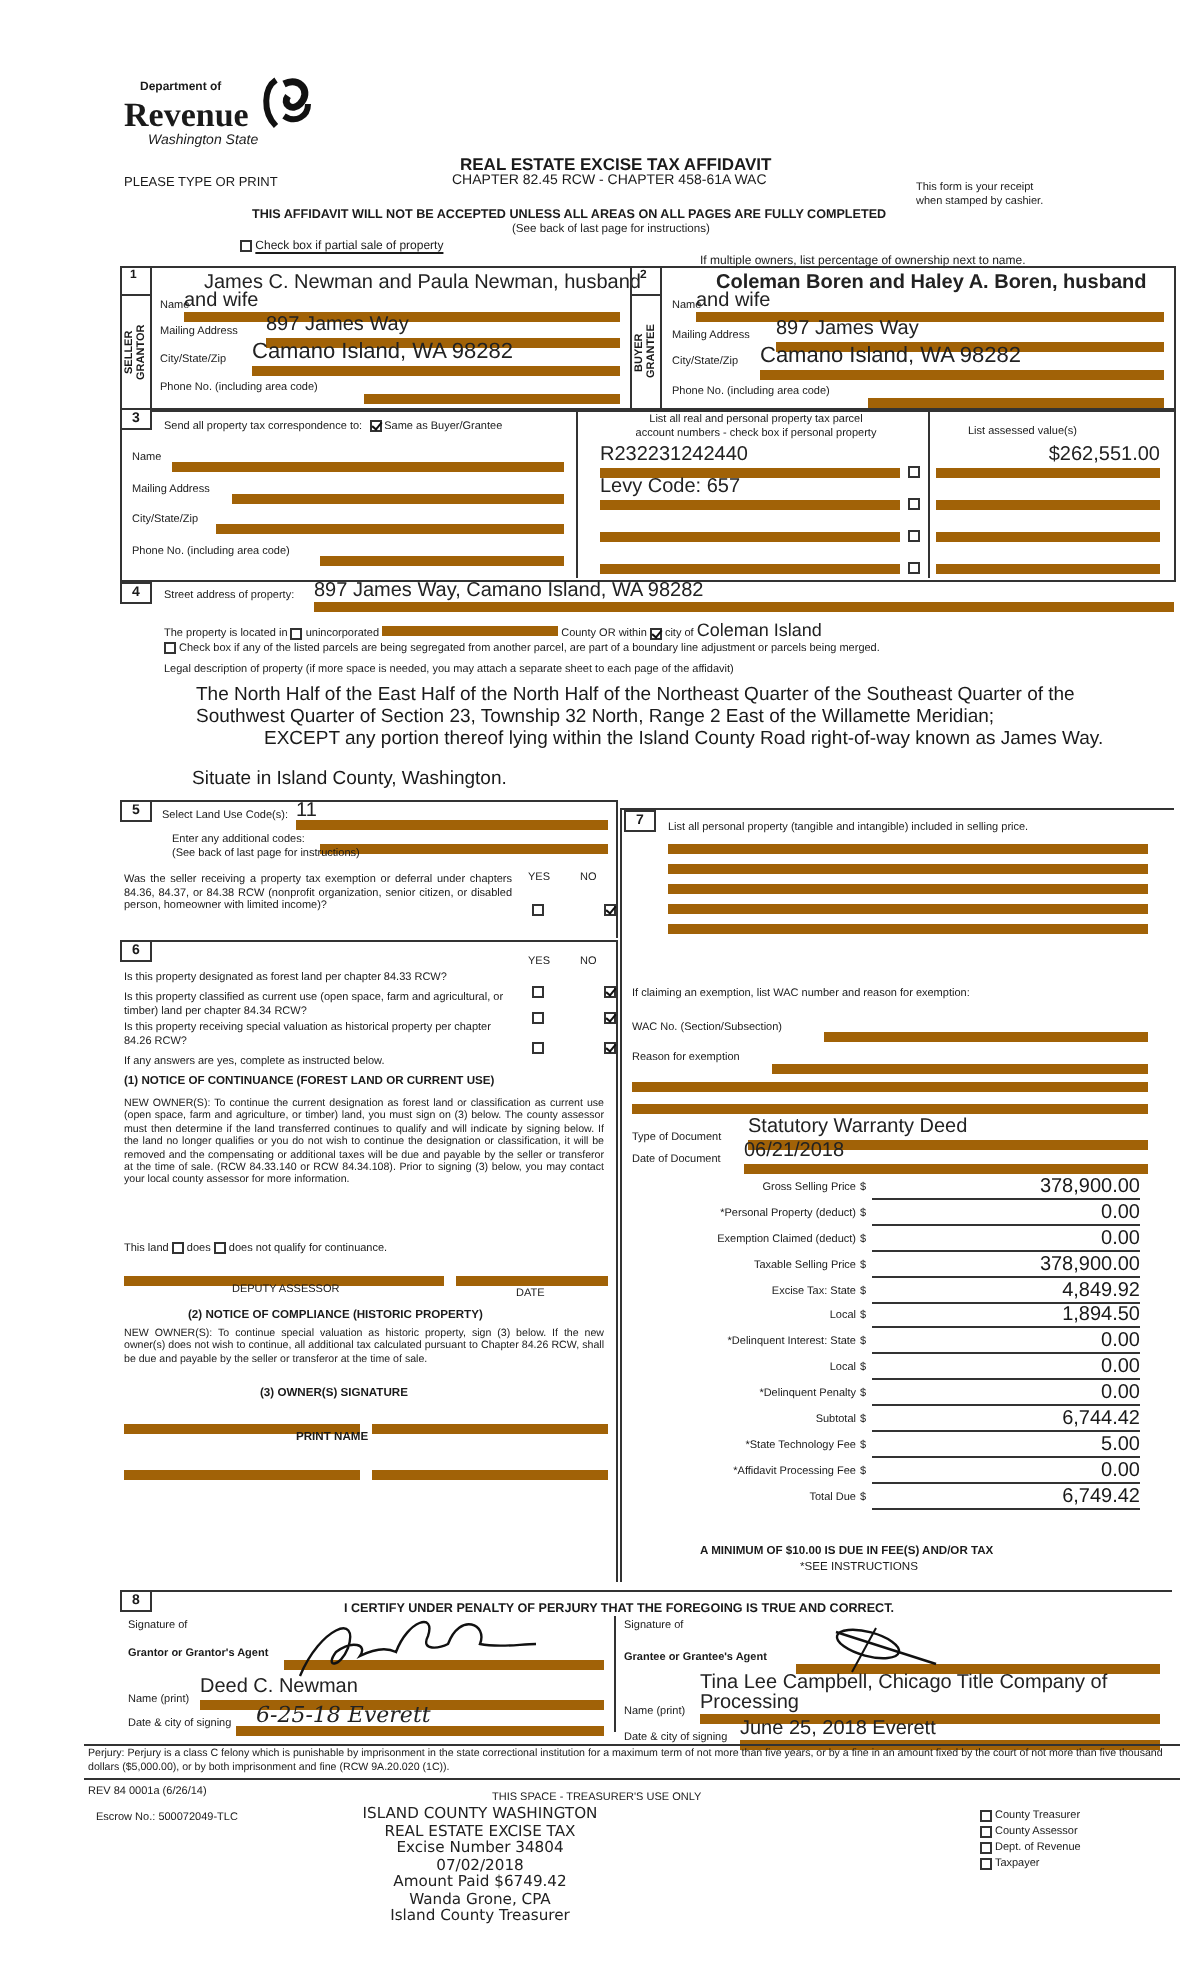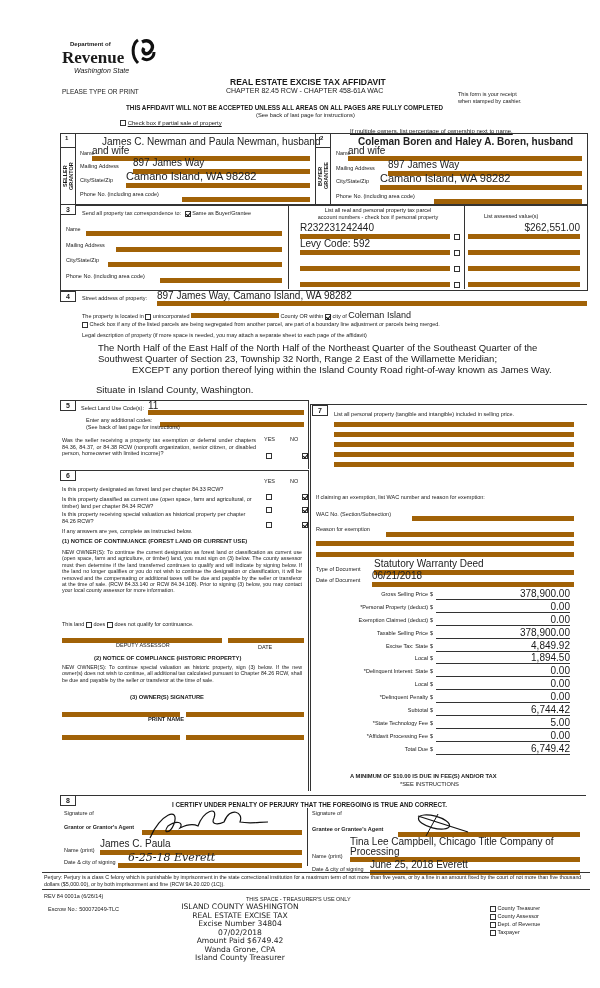--- a/index.html
+++ b/index.html
@@ -107,21 +107,21 @@
   <div>account numbers - check box if personal property</div>
 </div>
 <div class="abs tiny" style="left:484px;top:213px;">List assessed value(s)</div>
 
 <div class="abs" style="left:300px;top:222px;width:280px;height:14px;">
   <div class="abs hand line" style="left:0;top:0;width:150px;height:12px;"><span>R232231242440</span></div>
   <span class="cb abs" style="left:154px;top:5px;"></span>
   <div class="abs hand line" style="left:168px;top:0;width:112px;height:12px;text-align:right;"><span>$262,551.00</span></div>
 </div>
 <div class="abs" style="left:300px;top:238px;width:280px;height:14px;">
-  <div class="abs hand line" style="left:0;top:0;width:150px;height:12px;"><span>Levy Code:  592</span></div>
+  <div class="abs hand line" style="left:0;top:0;width:150px;height:12px;"><span>Levy Code:  657</span></div>
   <span class="cb abs" style="left:154px;top:5px;"></span>
   <div class="abs hand line" style="left:168px;top:0;width:112px;height:12px;text-align:right;"><span></span></div>
 </div>
 <div class="abs" style="left:300px;top:254px;width:280px;height:14px;">
   <div class="abs hand line" style="left:0;top:0;width:150px;height:12px;"><span></span></div>
   <span class="cb abs" style="left:154px;top:5px;"></span>
   <div class="abs hand line" style="left:168px;top:0;width:112px;height:12px;text-align:right;"><span></span></div>
 </div>
 <div class="abs" style="left:300px;top:270px;width:280px;height:14px;">
   <div class="abs hand line" style="left:0;top:0;width:150px;height:12px;"><span></span></div>
@@ -313,21 +313,21 @@
 <div class="abs" style="left:172px;top:801px;font-size:6.3px;font-weight:bold;">I CERTIFY UNDER PENALTY OF PERJURY THAT THE FOREGOING IS TRUE AND CORRECT.</div>
 <div class="abs" style="left:307px;top:808px;width:1px;height:58px;background:#333;"></div>
 
 <div class="abs tiny" style="left:64px;top:810px;">Signature of</div>
 <div class="abs tiny" style="left:64px;top:824px;font-weight:bold;">Grantor or Grantor's Agent</div>
 <div class="abs line" style="left:142px;top:826px;width:160px;height:4px;"></div>
 <svg class="abs" style="left:140px;top:804px;" width="130" height="40" viewBox="0 0 130 40">
   <path d="M10 34 C20 10,40 2,34 20 C30 30,22 30,28 22 C36 16,44 18,40 24 C48 20,54 20,58 22 C64 6,78 2,74 14 C70 22,80 20,84 18 C90 2,104 8,100 18 C110 20,120 18,128 18" stroke="#111" stroke-width="1.2" fill="none"></path>
 </svg>
 <div class="abs tiny" style="left:64px;top:847px;">Name (print)</div>
-<div class="abs hand line" style="left:100px;top:838px;width:202px;height:12px;"><span>James C. Paula</span></div>
+<div class="abs hand line" style="left:100px;top:838px;width:202px;height:12px;"><span>Deed C. Newman</span></div>
 <div class="abs tiny" style="left:64px;top:859px;">Date &amp; city of signing</div>
 <div class="abs line" style="left:118px;top:851px;width:184px;height:12px;font-family:'DejaVu Serif',serif;font-style:italic;font-size:11px;color:#222;"><span style="padding-left:10px;">6-25-18 Everett</span></div>
 
 <div class="abs tiny" style="left:312px;top:810px;">Signature of</div>
 <div class="abs tiny" style="left:312px;top:826px;font-weight:bold;">Grantee or Grantee's Agent</div>
 <div class="abs line" style="left:398px;top:828px;width:182px;height:4px;"></div>
 <svg class="abs" style="left:412px;top:810px;" width="60" height="28" viewBox="0 0 60 28">
   <ellipse cx="22" cy="12" rx="16" ry="6" stroke="#111" stroke-width="1.2" fill="none" transform="rotate(15 22 12)"></ellipse>
   <path d="M6 6 L56 22" stroke="#111" stroke-width="1.2" fill="none"></path>
   <path d="M26 4 L14 26" stroke="#111" stroke-width="1" fill="none"></path>

